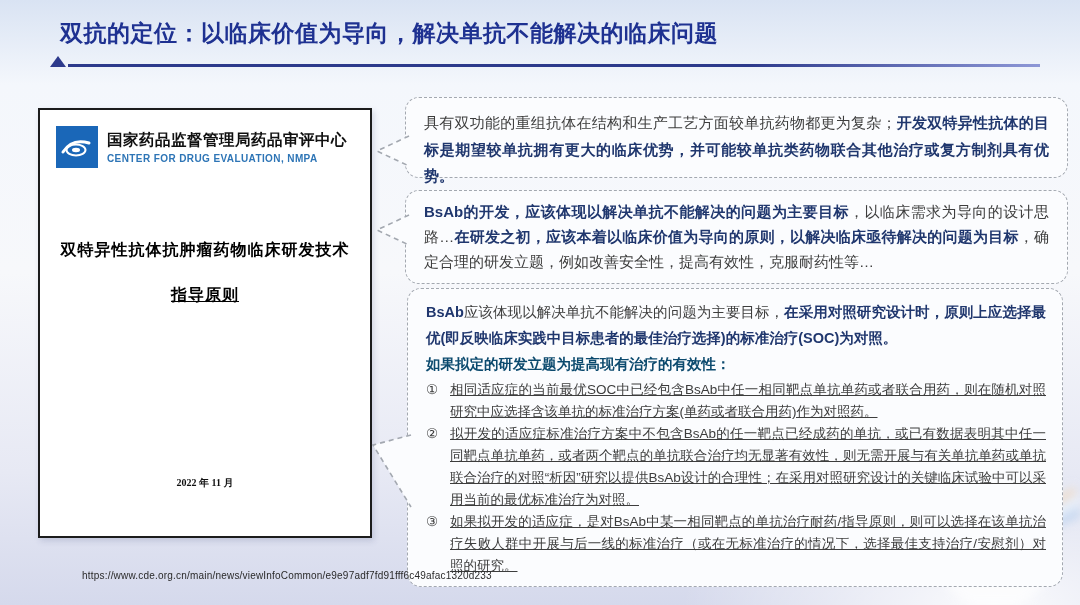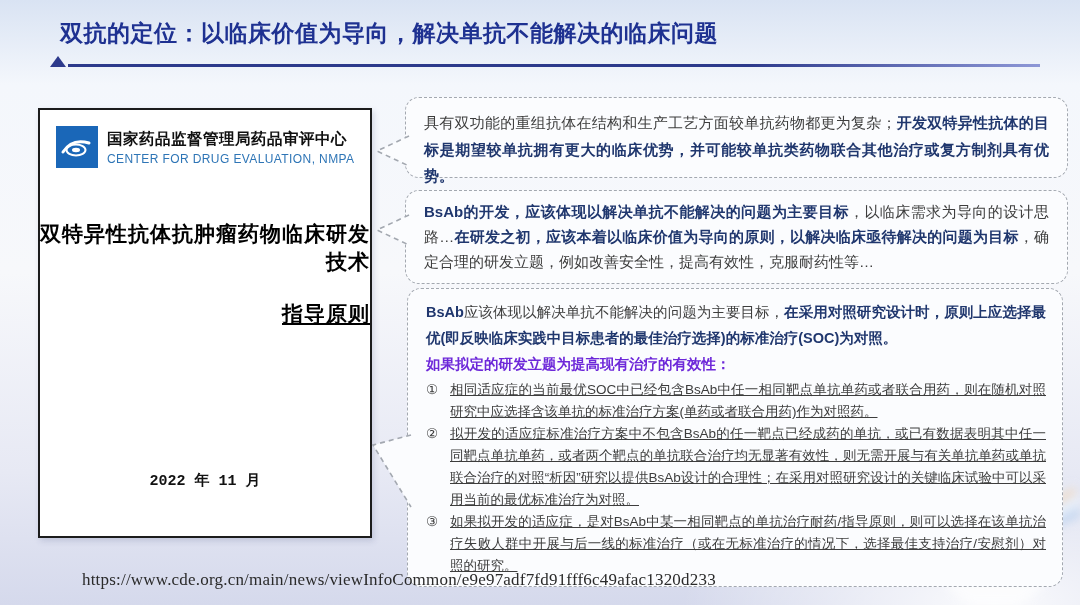--- a/index.html
+++ b/index.html
@@ -26,49 +26,49 @@
   .rule-tri { position:absolute; left:50px; top:56px; width:0; height:0;
     border-left:8px solid transparent; border-right:8px solid transparent; border-bottom:11px solid #2d3a8c; }
 
   
   .doc-cover { position:absolute; left:38px; top:108px; width:334px; height:430px;
     background:#ffffff; border:2px solid #1c1c1c; box-shadow:2px 3px 6px rgba(60,70,120,.18); }
   .org-row { display:flex; align-items:center; gap:9px; margin:16px 14px 0 16px; }
   .org-logo { flex:0 0 auto; width:42px; height:42px; }
   .org-names { display:flex; flex-direction:column; gap:2px; }
   .org-cn { font-size:15.5px; font-weight:700; color:#101010; letter-spacing:.5px; white-space:nowrap; }
-  .org-en { font-size:12px; font-weight:400; color:#2e75b6; letter-spacing:.4px; }
-  .doc-title { margin-top:52px; text-align:right; font-family:"Liberation Serif", serif;
-    font-weight:700; font-size:21px; color:#000; letter-spacing:1px; }
+  .org-en { font-size:10px; font-weight:700; color:#2e75b6; letter-spacing:.4px; }
+  .doc-title { margin-top:72px; text-align:center; font-family:"Liberation Serif", serif;
+    font-weight:700; font-size:16px; color:#000; letter-spacing:1px; }
   .doc-title .l2 { margin-top:24px;text-decoration:underline; }
   .doc-date { position:absolute; left:0; bottom:46px; width:100%; text-align:center;
-    font-family:Liberation Mono, monospace; font-weight:700; font-size:15px; color:#111; }
+    font-family:Liberation Serif, serif; font-weight:700; font-size:10px; color:#111; }
 
   
   .bubble { position:absolute; left:405px; width:663px;
     background:#fbfcfe; border:1.6px dashed #a3a8b0; border-radius:14px; }
   .bubble .tail { position:absolute; overflow:visible; }
   .b1 { top:97px; height:81px; padding:12px 18px; }
   .b2 { top:190px; min-height:83px; padding:8px 18px 9px; }
   .b3 { top:288px; left:407px; width:656px; padding:10px 16px 9px 18px; }
 
   .seg-p { font-size:15px; line-height:26.5px; color:#3d3d3d; text-align:justify; }
   .b2 .seg-p { line-height:25px; }
   .b3 .seg-p { line-height:26px; font-size:14.5px; }
   .seg-p .em { color:#20376e; font-weight:700; }
   .seg-p .normal { color:#3d3d3d; font-weight:400; }
-  .subhead { font-size:14.5px; line-height:26px; font-weight:700; color:#6d28d9; }
+  .subhead { font-size:14.5px; line-height:26px; font-weight:700; color:#0c4a6e; }
 
   .b3 ol { list-style:none; margin-top:2px; }
   .b3 li { display:flex; gap:6px; font-size:13.5px; line-height:22px; color:#3d3d3d; }
   .b3 li .num { flex:0 0 18px; color:#3d3d3d; }
   .b3 li .txt { flex:1; text-align:justify;text-decoration:underline; }
 
   .src-url { position:absolute; left:50px; top:570px;
-    font-family:Liberation Serif, serif; font-size:17px; color:#2a2a2a; letter-spacing:.2px;padding-left:32px; }
+    font-family:Liberation Sans, sans-serif; font-size:10px; color:#2a2a2a; letter-spacing:.2px;padding-left:32px; }
 </style>
 </head>
 <body>
 
 <div class="slide">
 
   <svg class="bg-swirl" viewBox="0 0 480 190">
     <path d="M0,140 C120,70 260,175 480,95" stroke="#ccdcf2" stroke-width="16" fill="none" opacity="0.8"></path>
     <path d="M180,150 C300,100 380,140 480,80" stroke="#e9f1fb" stroke-width="26" fill="none" opacity="0.9"></path>
     <path d="M300,135 C360,95 420,115 475,75" stroke="#f3c9a2" stroke-width="6" fill="none" opacity="0.75"></path>

